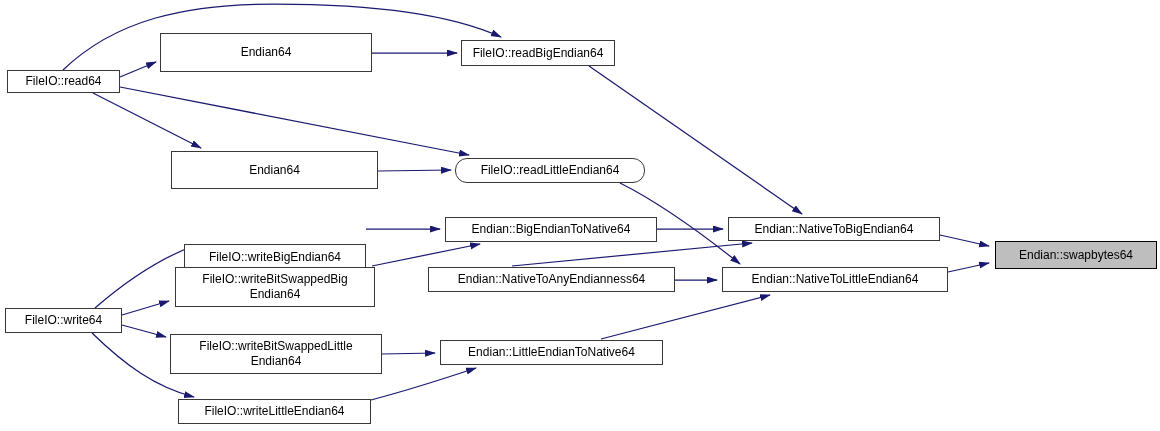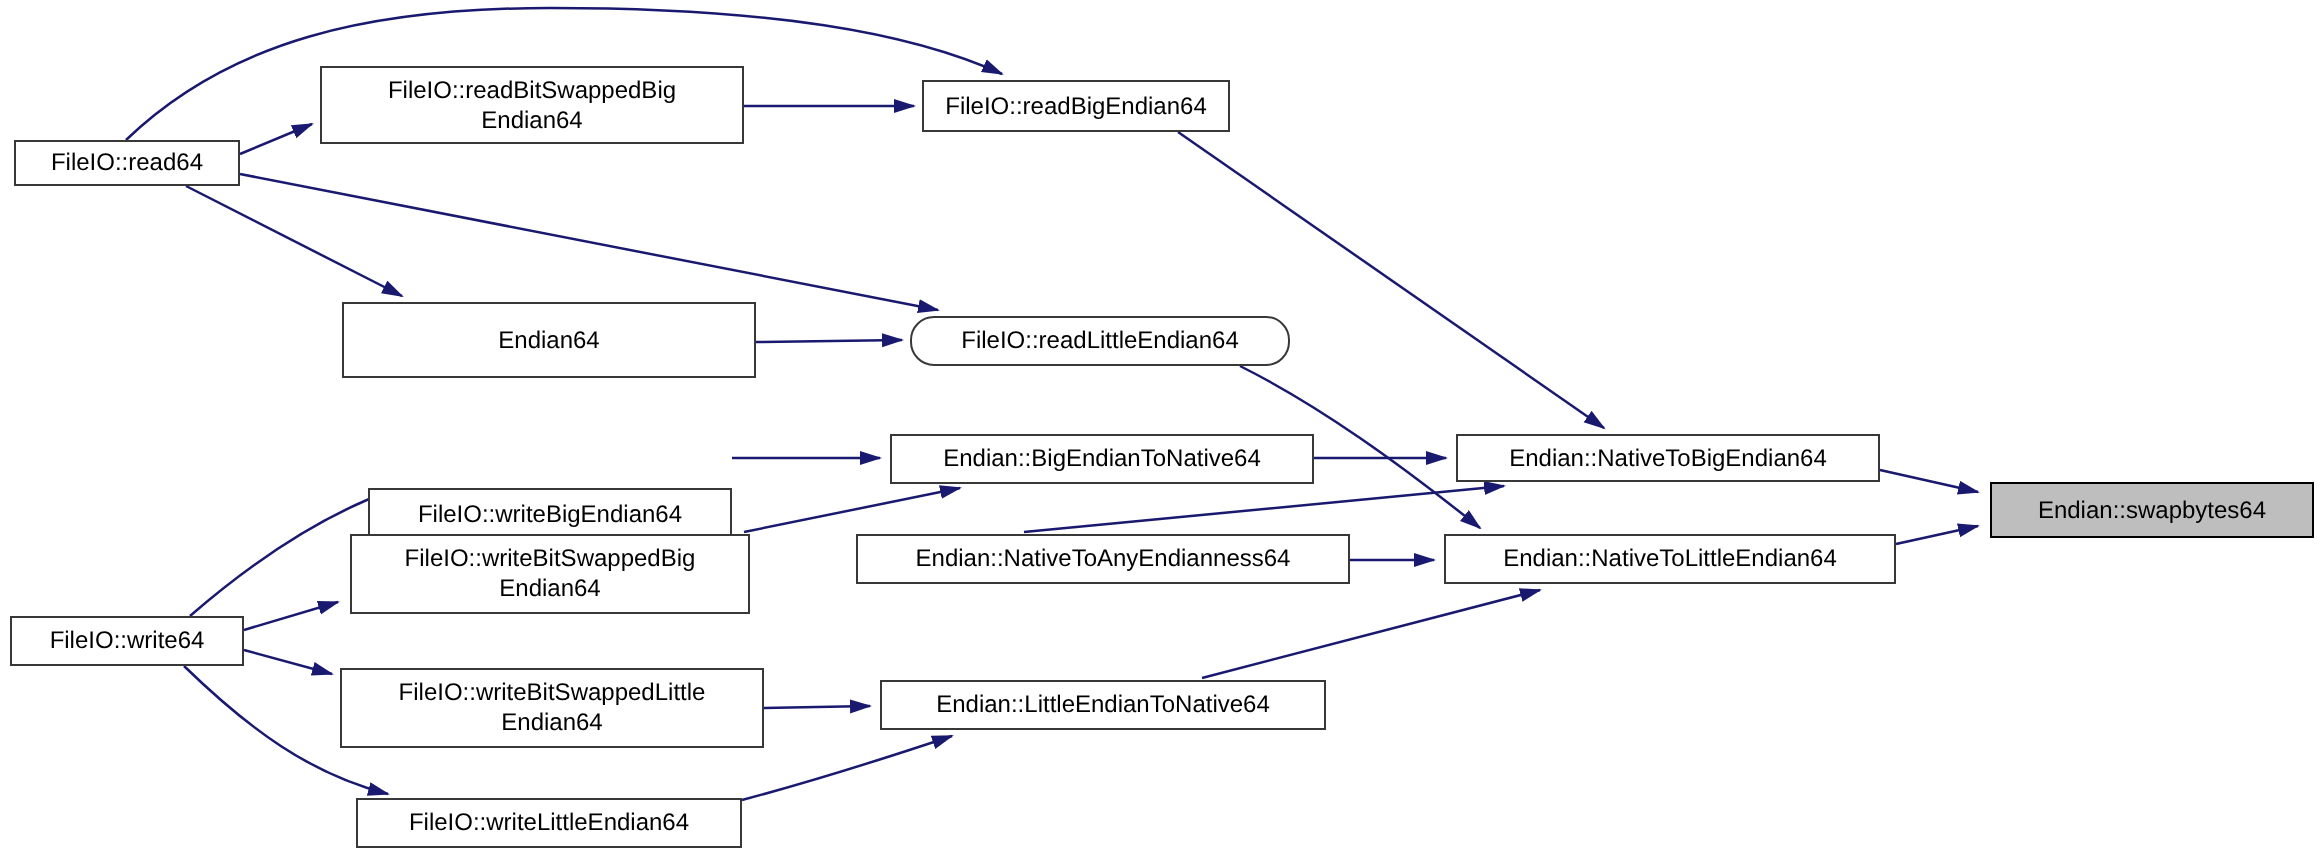--- a/index.html
+++ b/index.html
@@ -72,21 +72,20 @@
         <path d="M601,339 L770,295" class="edge" marker-end="url(#arrow)"></path>
         <path d="M940,235 L989,246" class="edge" marker-end="url(#arrow)"></path>
         <path d="M948,272 L989,263" class="edge" marker-end="url(#arrow)"></path>
       </g>
   </svg>
   <div id="nodes">
       <div class="node" style="left: 7px; top: 70px; width: 113px; height: 23px;">
         <span>FileIO::read64</span>
       </div>
       <div class="node" style="left: 160px; top: 33px; width: 212px; height: 39px;">
-        <span>FileIO::readBitSwappedBig</span>
         <span>Endian64</span>
       </div>
       <div class="node" style="left: 461px; top: 40px; width: 154px; height: 26px;">
         <span>FileIO::readBigEndian64</span>
       </div>
       <div class="node" style="left: 171px; top: 151px; width: 207px; height: 38px;">
         <span>Endian64</span>
       </div>
       <div class="node" style="left: 455px; top: 158px; width: 190px; height: 25px; border-radius: 12px;">
         <span>FileIO::readLittleEndian64</span>

